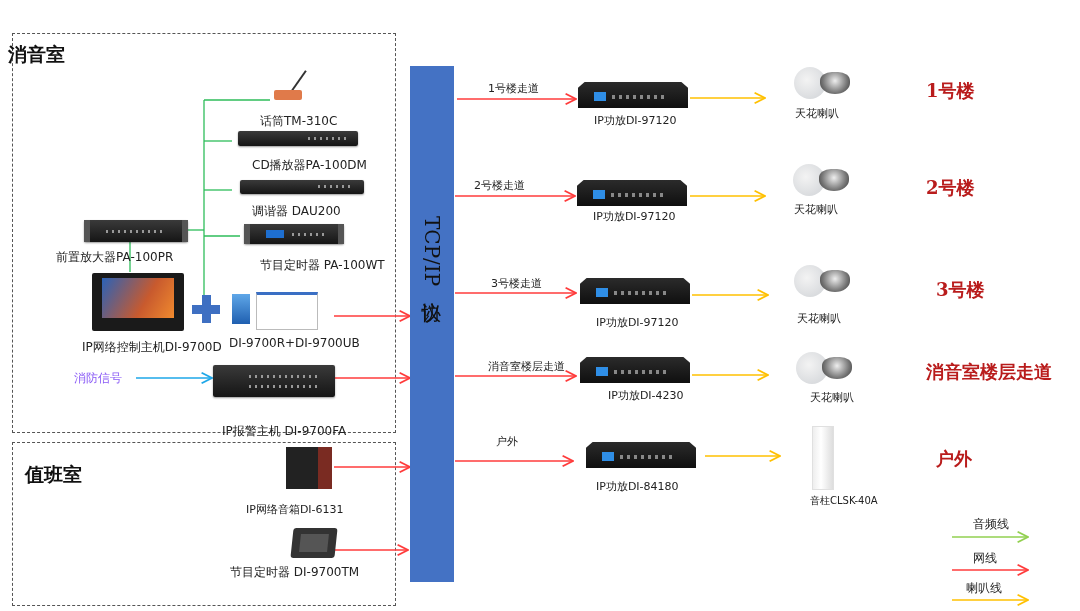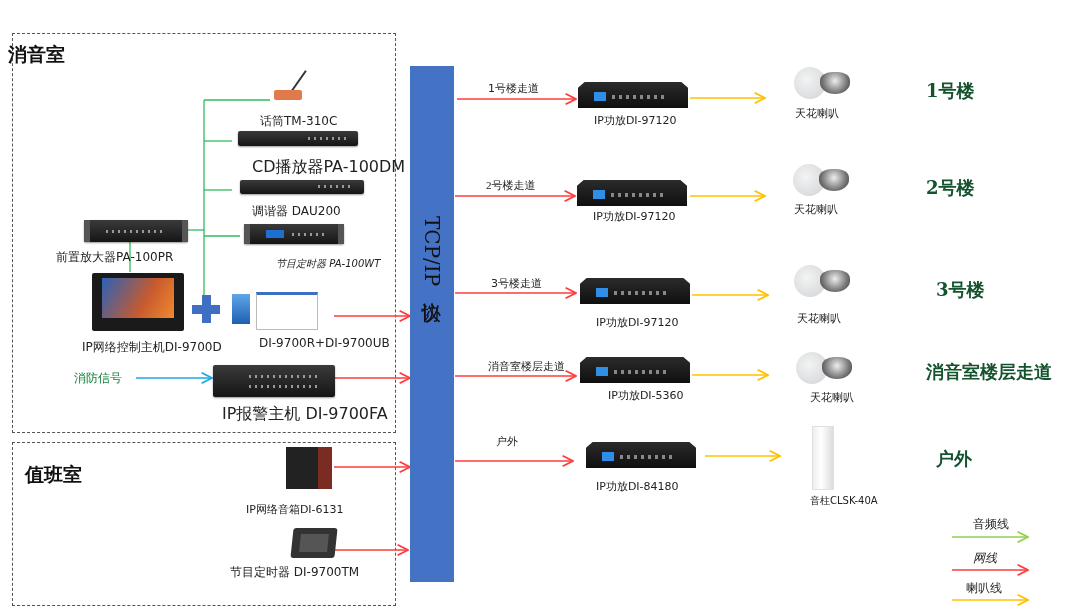--- a/index.html
+++ b/index.html
@@ -1,21 +1,21 @@
 <!DOCTYPE html>
 <html><head>
 <meta charset="utf-8">
 <style>
   html,body{margin:0;padding:0;background:#fff;}
   body{width:1080px;height:611px;position:relative;overflow:hidden;font-family:"DejaVu Sans","Liberation Sans",sans-serif;color:#222;}
   .abs{position:absolute;}
   .room{position:absolute;border:1px dashed #555;}
   .room-title{position:absolute;font-family:"DejaVu Serif","Liberation Serif",serif;font-weight:bold;font-size:19px;color:#111;}
   .lbl{position:absolute;font-size:11px;white-space:nowrap;color:#222;}
-  .zone{position:absolute;font-family:"DejaVu Serif","Liberation Serif",serif;font-weight:bold;font-size:18px;color:#14532d;white-space:nowrap;}
+  .zone{position:absolute;font-family:"DejaVu Serif","Liberation Serif",serif;font-weight:bold;font-size:18px;color:#b91c1c;white-space:nowrap;}
   .bus{position:absolute;left:410px;top:66px;width:44px;height:516px;background:#4472c4;}
   .bus-text{position:absolute;left:0;top:150px;width:44px;writing-mode:vertical-rl;font-family:"DejaVu Serif","Liberation Serif",serif;font-size:20px;color:#111;display:flex;align-items:center;justify-content:center;}
   svg.lines{position:absolute;left:0;top:0;}
   
   .rack{position:absolute;background:linear-gradient(#3a3a3a,#151515);border-radius:2px;box-shadow:0 1px 2px rgba(0,0,0,.4);}
   .rack .ear{position:absolute;top:0;width:6px;height:100%;background:#555;}
   .rack .lcd{position:absolute;background:#1e6fd0;}
   .rack .dots{position:absolute;height:3px;background:repeating-linear-gradient(90deg,#999 0 2px,transparent 2px 6px);}
   .amp{position:absolute;width:110px;height:26px;background:linear-gradient(#2b2b2b,#0f0f0f);clip-path:polygon(6% 0,94% 0,100% 22%,100% 100%,0 100%,0 22%);}
   .amp .lcd{position:absolute;left:16px;top:10px;width:12px;height:9px;background:#2f8ee6;}
@@ -96,94 +96,94 @@
 
 <div class="abs" style="left:272px;top:62px;width:34px;height:40px;">
   <div class="abs" style="left:16px;top:4px;width:2px;height:26px;background:#333;transform:rotate(35deg);transform-origin:bottom;left:18px;"></div>
   <div class="abs" style="left:2px;top:28px;width:28px;height:10px;background:#e07a4a;border-radius:2px;"></div>
 </div>
 <div class="lbl" style="left:260px;top:113px;font-size:12px;">话筒TM-310C</div>
 
 <div class="rack" style="left:238px;top:131px;width:120px;height:15px;">
     <div class="dots" style="left:70px;top:6px;width:40px;"></div>
   </div>
-<div class="lbl" style="left:252px;top:157px;font-size:16px;">CD播放器PA-100DM</div>
+<div class="lbl" style="left:252px;top:157px;font-size:12px;">CD播放器PA-100DM</div>
 
 <div class="rack" style="left:240px;top:180px;width:124px;height:14px;">
     <div class="dots" style="left:78px;top:5px;width:36px;"></div>
   </div>
 <div class="lbl" style="left:252px;top:203px;font-size:12px;">调谐器 DAU200</div>
 
 <div class="rack" style="left:244px;top:224px;width:100px;height:20px;">
     <div class="ear" style="left:0"></div>
     <div class="ear" style="right:0"></div>
     <div class="lcd" style="left:22px;top:6px;width:18px;height:8px;"></div>
     <div class="dots" style="left:48px;top:9px;width:36px;"></div>
   </div>
-<div class="lbl" style="left:276px;top:257px;font-size:10px;font-style:italic;">节目定时器 PA-100WT</div>
+<div class="lbl" style="left:260px;top:257px;font-size:12px;">节目定时器 PA-100WT</div>
 
 <div class="rack" style="left:84px;top:220px;width:104px;height:22px;">
     <div class="ear" style="left:0"></div>
     <div class="ear" style="right:0"></div>
     <div class="dots" style="left:22px;top:10px;width:60px;"></div>
   </div>
 <div class="lbl" style="left:56px;top:249px;font-size:12px;">前置放大器PA-100PR</div>
 
 <div class="abs" style="left:92px;top:273px;width:92px;height:58px;background:#1a1a1a;border-radius:2px;">
   <div class="abs" style="left:10px;top:5px;width:72px;height:40px;background:linear-gradient(120deg,#2a62b8,#c85a2e 60%,#f08a2e);"></div>
 </div>
 <div class="lbl" style="left:82px;top:339px;font-size:12px;">IP网络控制主机DI-9700D</div>
 
 <div class="plus" style="left:192px;top:295px;"></div>
 
 <div class="abs" style="left:232px;top:294px;width:18px;height:30px;background:linear-gradient(#5fa7e8,#1f5fb0);"></div>
 <div class="abs" style="left:256px;top:292px;width:60px;height:34px;background:#fff;border:1px solid #bbb;border-top:3px solid #3a6fc4;"></div>
-<div class="lbl" style="left:229px;top:336px;font-size:12px;margin-left:30px;">DI-9700R+DI-9700UB</div>
-
-<div class="lbl" style="left:74px;top:370px;font-size:12px;color:#15803d;">消防信号</div>
+<div class="lbl" style="left:229px;top:336px;font-size:12px;">DI-9700R+DI-9700UB</div>
+
+<div class="lbl" style="left:74px;top:370px;font-size:12px;color:#8b5cf6;">消防信号</div>
 <div class="rack" style="left:213px;top:365px;width:122px;height:32px;">
     <div class="dots" style="left:36px;top:10px;width:70px;"></div>
     <div class="dots" style="left:36px;top:20px;width:70px;"></div>
   </div>
-<div class="lbl" style="left:222px;top:404px;font-size:16px;">IP报警主机 DI-9700FA</div>
+<div class="lbl" style="left:222px;top:423px;font-size:12px;">IP报警主机 DI-9700FA</div>
 
 <div class="abs" style="left:286px;top:447px;width:46px;height:42px;background:linear-gradient(90deg,#222 0 70%,#7a2b22 70%);"></div>
 <div class="lbl" style="left:246px;top:502px;font-size:11px;">IP网络音箱DI-6131</div>
 <div class="abs" style="left:292px;top:528px;width:44px;height:30px;background:#333;border-radius:3px;transform:skewX(-6deg);">
   <div class="abs" style="left:8px;top:6px;width:28px;height:18px;background:#555;"></div>
 </div>
 <div class="lbl" style="left:230px;top:564px;font-size:12px;">节目定时器 DI-9700TM</div>
 
 <div class="lbl" style="left:488px;top:81px;">1号楼走道</div>
 <div class="amp" style="left:578px;top:82px;">
     <div class="lcd"></div>
     <div class="dots"></div>
   </div>
 <div class="lbl" style="left:594px;top:113px;">IP功放DI-97120</div>
 
-<div class="lbl" style="left:486px;top:178px;font-family:Liberation Serif, serif;">2号楼走道</div>
+<div class="lbl" style="left:474px;top:178px;">2号楼走道</div>
 <div class="amp" style="left:577px;top:180px;">
     <div class="lcd"></div>
     <div class="dots"></div>
   </div>
 <div class="lbl" style="left:593px;top:209px;">IP功放DI-97120</div>
 
 <div class="lbl" style="left:491px;top:276px;">3号楼走道</div>
 <div class="amp" style="left:580px;top:278px;">
     <div class="lcd"></div>
     <div class="dots"></div>
   </div>
 <div class="lbl" style="left:596px;top:315px;">IP功放DI-97120</div>
 
 <div class="lbl" style="left:488px;top:359px;">消音室楼层走道</div>
 <div class="amp" style="left:580px;top:357px;">
     <div class="lcd"></div>
     <div class="dots"></div>
   </div>
-<div class="lbl" style="left:608px;top:388px;">IP功放DI-5360</div>
+<div class="lbl" style="left:608px;top:388px;">IP功放DI-4230</div>
 
 <div class="lbl" style="left:496px;top:434px;">户外</div>
 <div class="amp" style="left:586px;top:442px;">
     <div class="lcd"></div>
     <div class="dots"></div>
   </div>
 <div class="lbl" style="left:596px;top:479px;">IP功放DI-84180</div>
 
 <div class="spk" style="left:794px;top:67px;">
     <div class="disc"></div>
@@ -208,14 +208,14 @@
 <div class="column"></div>
 <div class="lbl" style="left:810px;top:494px;font-size:10px;">音柱CLSK-40A</div>
 
 <div class="zone" style="left:926px;top:79px;">1号楼</div>
 <div class="zone" style="left:926px;top:176px;">2号楼</div>
 <div class="zone" style="left:936px;top:278px;">3号楼</div>
 <div class="zone" style="left:926px;top:360px;">消音室楼层走道</div>
 <div class="zone" style="left:936px;top:447px;">户外</div>
 
 <div class="lbl" style="left:973px;top:516px;font-size:12px;">音频线</div>
-<div class="lbl" style="left:973px;top:550px;font-size:12px;font-style:italic;">网线</div>
+<div class="lbl" style="left:973px;top:550px;font-size:12px;">网线</div>
 <div class="lbl" style="left:966px;top:580px;font-size:12px;">喇叭线</div>
 
 </body></html>

